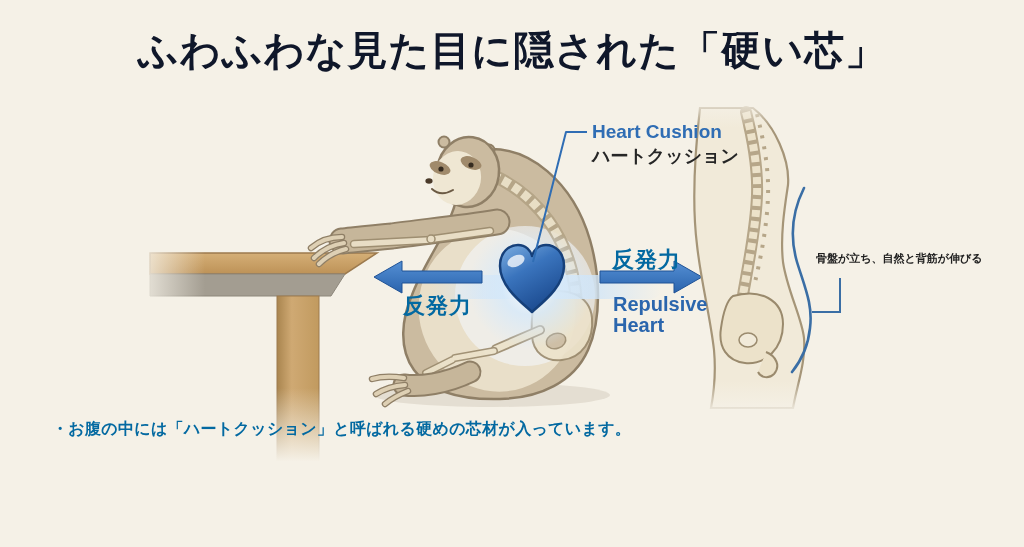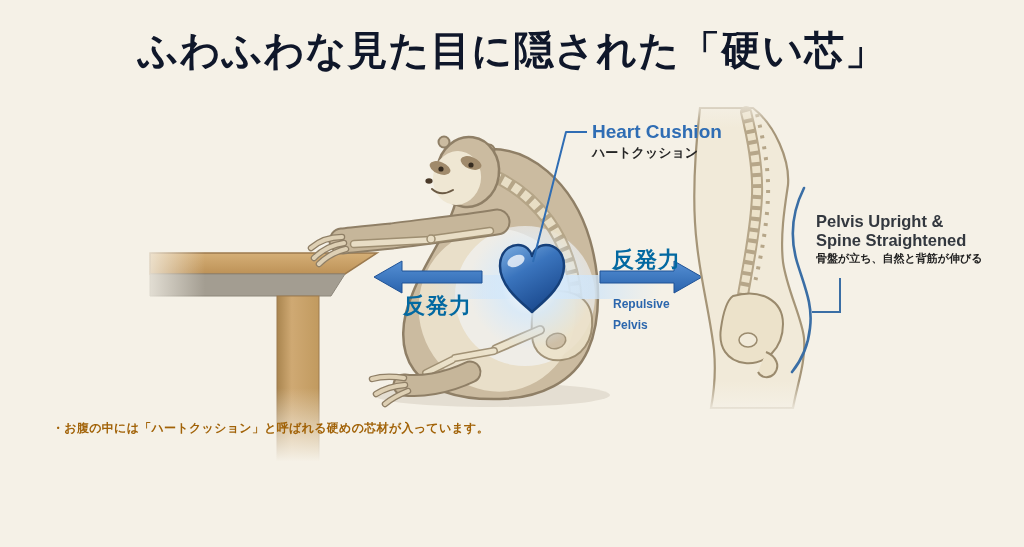--- a/index.html
+++ b/index.html
@@ -9,30 +9,30 @@
     font-family:"Liberation Sans", sans-serif;
   }
   .title{
     position:absolute; top:24px; left:0; width:1024px;
     text-align:center; font-size:40px; font-weight:900; letter-spacing:1px;
     color:#0f172a; margin:0; line-height:1.3;
   }
   .svg-layer{position:absolute; left:0; top:0; width:1024px; height:547px;}
   .lbl{position:absolute; margin:0; white-space:nowrap; font-weight:700;}
   .hc-en{left:592px; top:121px; font-size:19px; color:#2f6db4;}
-  .hc-ja{left:592px; top:144px; font-size:13px; color:#262626;}
+  .hc-ja{left:592px; top:144px; font-size:18px; color:#262626;}
   .force{font-size:22px; font-weight:800; color:#0369a1; letter-spacing:1px;}
   .force-left{left:403px; top:291px;}
   .force-right{left:612px; top:245px;}
-  .rep-en{left:613px; top:294px; font-size:12px; color:#2b66ad; line-height:21px;}
+  .rep-en{left:613px; top:294px; font-size:20px; color:#2b66ad; line-height:21px;}
   .pelvis-en{left:816px; top:212px; font-size:16.5px; color:#33383f; line-height:19px;}
   .pelvis-ja{left:816px; top:251px; font-size:11px; color:#202020;}
   .bullets{position:absolute; left:52px; top:413px; width:940px;}
   .bullets div{
-    font-size:12px; font-weight:700; color:#a16207; line-height:31.5px;
+    font-size:16px; font-weight:700; color:#0369a1; line-height:31.5px;
     letter-spacing:.3px; white-space:nowrap;
   }
 </style>
 </head>
 <body>
 
 <div class="stage">
 
   <h1 class="title">ふわふわな見た目に隠された「硬い芯」</h1>
 
@@ -180,26 +180,22 @@
     <rect x="678" y="380" width="142" height="42" fill="url(#fadeDown)"></rect>
   </svg>
 
   <p class="lbl hc-en">Heart Cushion</p>
   <p class="lbl hc-ja">ハートクッション</p>
 
   <p class="lbl force force-left">反発力</p>
   <p class="lbl force force-right">反発力</p>
   <p class="lbl rep-en">
     <span>Repulsive</span><br>
-    <span>Pelvis</span>
+    <span>Heart</span>
   </p>
 
-  <p class="lbl pelvis-en">
-    <span>Pelvis Upright &amp;</span><br>
-    <span>Spine Straightened</span>
-  </p>
   <p class="lbl pelvis-ja">骨盤が立ち、自然と背筋が伸びる</p>
 
   <div class="bullets">
     <div>・お腹の中には「ハートクッション」と呼ばれる硬めの芯材が入っています。</div>
   </div>
 
 </div>
 
 </body></html>

